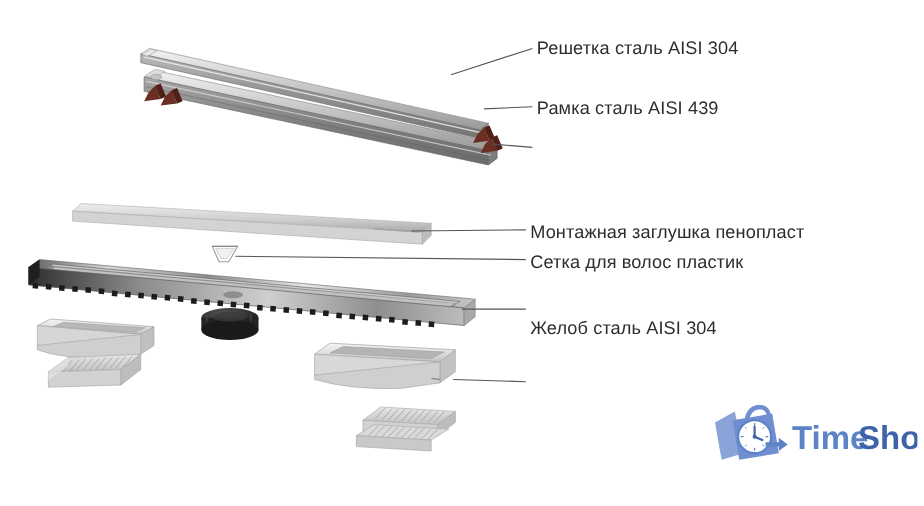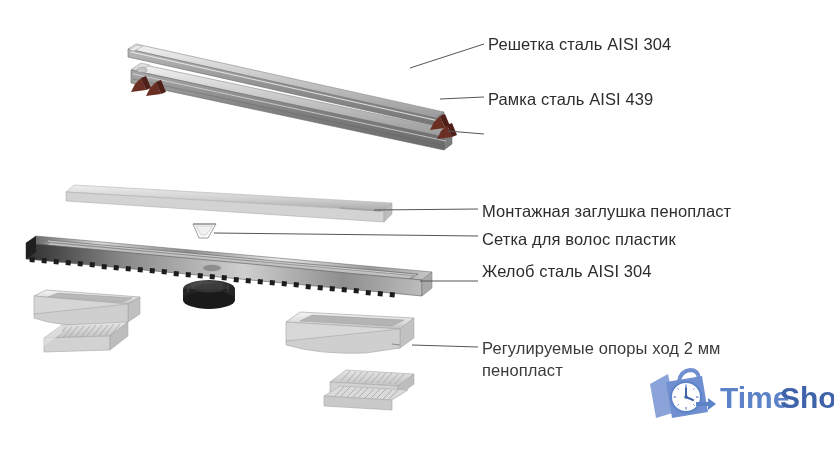--- a/index.html
+++ b/index.html
@@ -283,24 +283,22 @@
 
   <div class="label" style="left:488px;top:33px;">Решетка сталь AISI 304</div>
 
   <div class="label" style="left:488px;top:88px;">Рамка сталь AISI 439</div>
 
 
   <div class="label" style="left:482px;top:228px;">Сетка для волос пластик</div>
 
   <div class="label" style="left:482px;top:200px;">Монтажная заглушка пенопласт</div>
 
-  <div class="label" style="left:482px;top:260px;">Желоб сталь AISI 304</div>
-
-  <div class="label faded" style="left:482px;top:337px;">Регулируемые опоры ход 2 мм
-пенопласт</div>
+  <div class="label" style="left:482px;top:288px;">Желоб сталь AISI 304</div>
+
 
   <div id="logo">
     <svg width="188" height="52" viewBox="0 0 188 52" xmlns="http://www.w3.org/2000/svg">
 
       <g>
         <polygon points="4,16 22,6 30,44 10,50" fill="#8aa3d8"></polygon>
 
         <path d="M20,14 L56,8 L62,44 L26,50 Z" fill="#6f8fd0"></path>
 
         <path d="M33,13 Q35,3 44,2 Q52,2 53,10" fill="none" stroke="#6f8fd0" stroke-width="4" stroke-linecap="round"></path>

